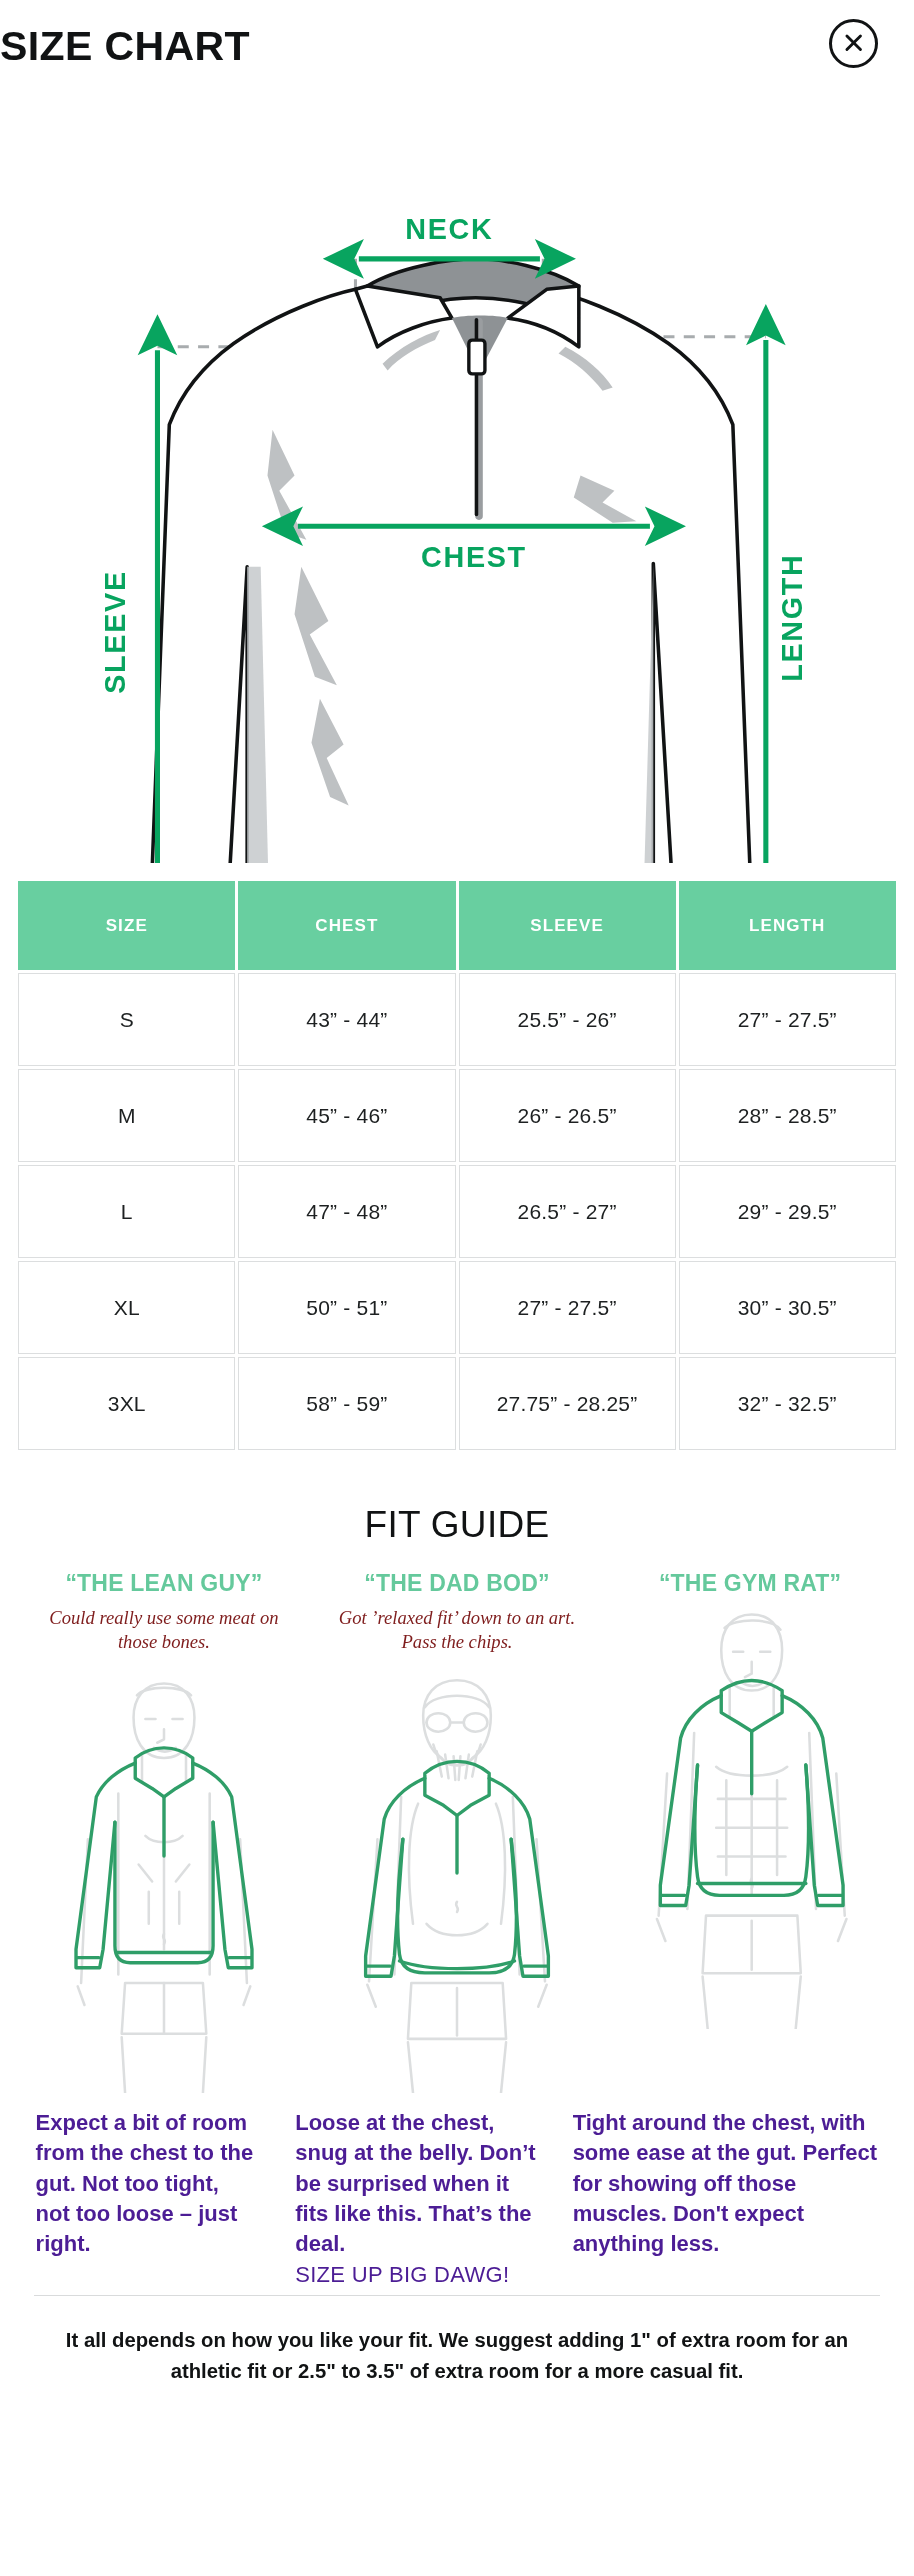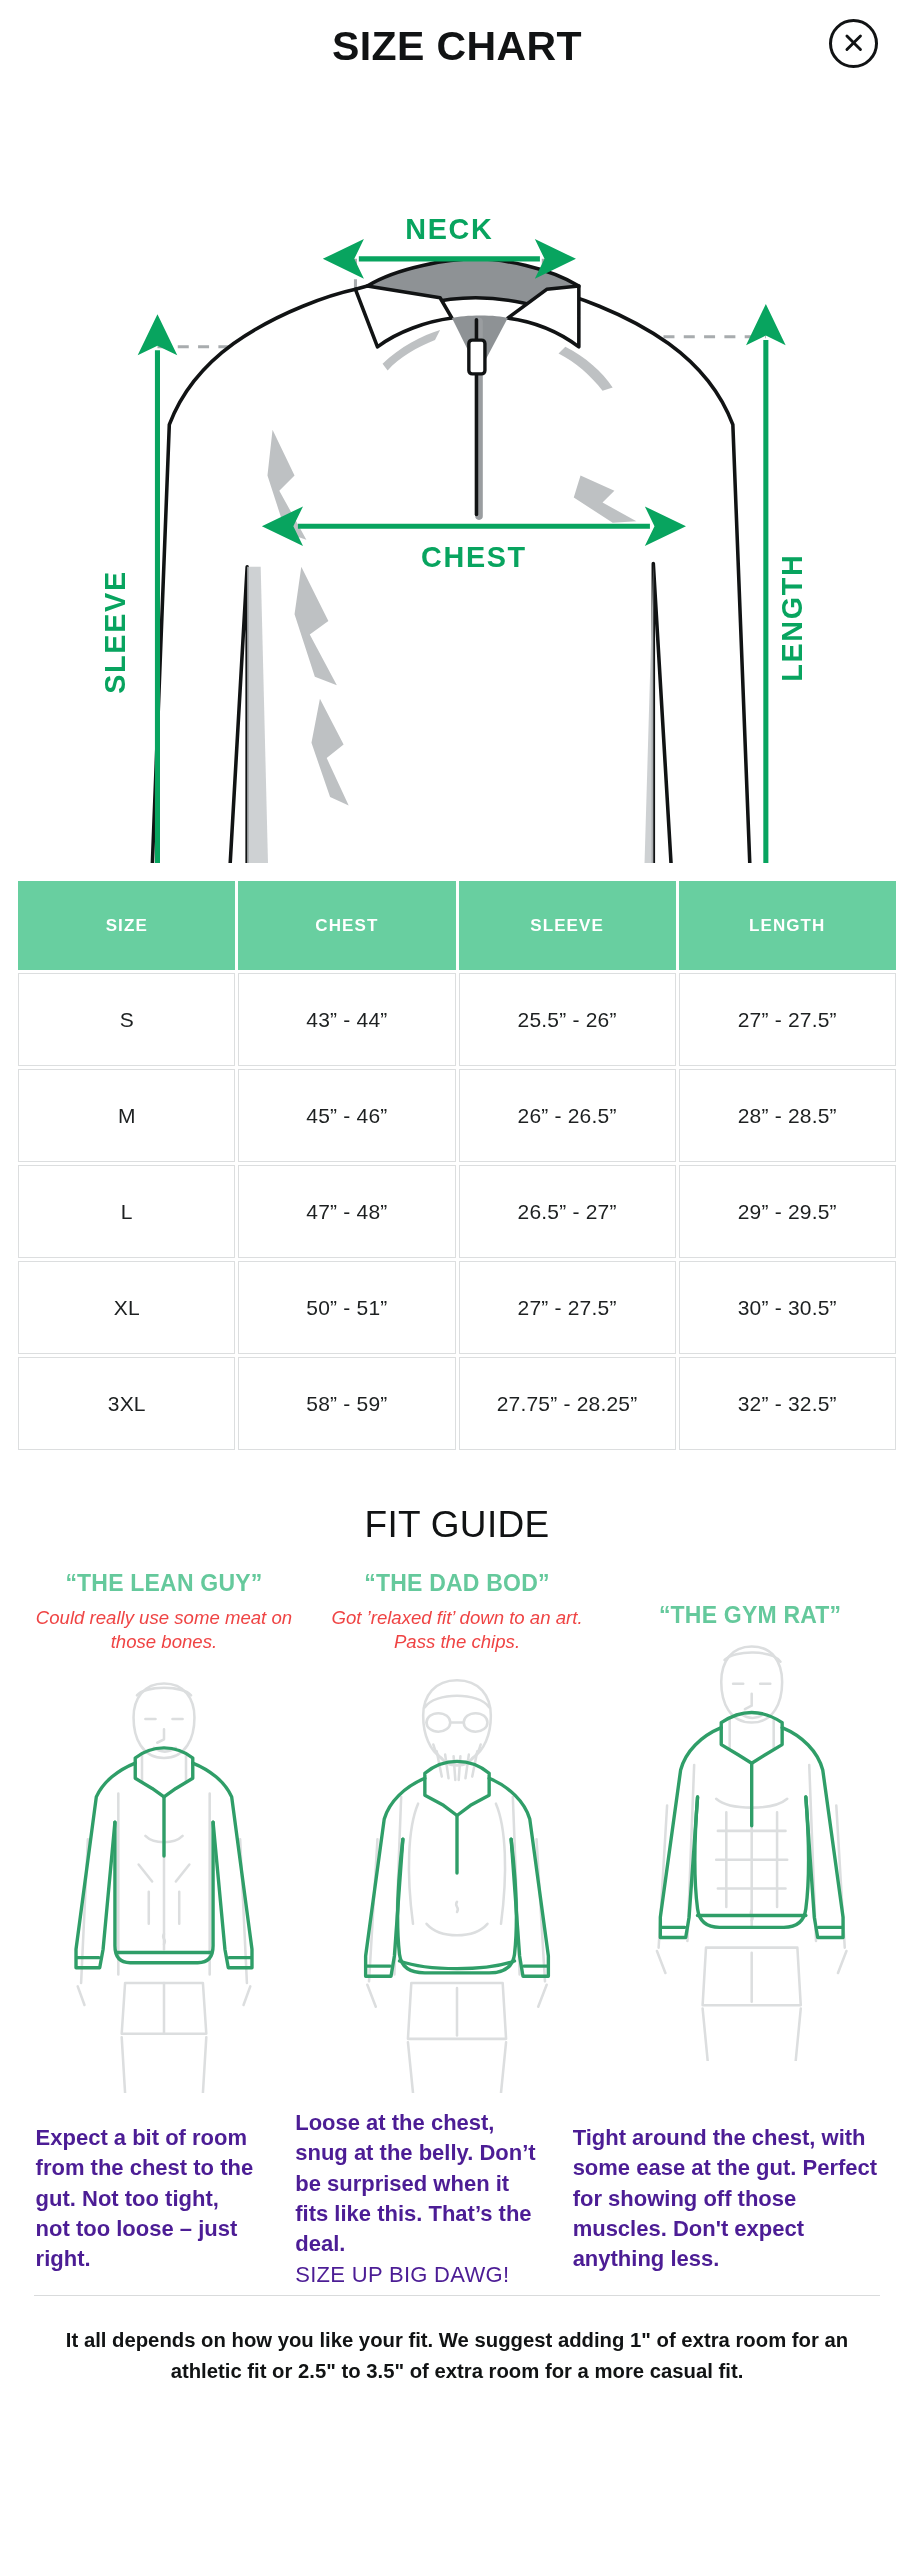--- a/index.html
+++ b/index.html
@@ -18,21 +18,21 @@
     background: #ffffff;
     padding: 0;
   }
 
   
   .header {
     position: relative;
     height: 93px;
     display: flex;
     align-items: center;
-    justify-content: center;
+    justify-content: flex-start;
   }
   .header-title {
     font-size: 41px;
     font-weight: 800;
     letter-spacing: 0.4px;
     color: #111314;
     text-align: center;
   }
   .close-btn {
     position: absolute;
@@ -110,42 +110,42 @@
     color: #2a2d2e;
     max-width: 813px;
     margin: 0 auto 37px auto;
     font-weight: 400;
   }
 
   .personas {
     display: flex;
     width: 100%;
     gap: 16px;
-    align-items: center;
+    align-items: flex-start;
   }
   .persona {
     flex: 1 1 33.333%;
     text-align: center;
     padding: 0 6.8px;
     display: flex;
     flex-direction: column;
   }
   .persona-title {
     font-size: 23px;
     font-weight: 800;
     color: #65c99c;
     letter-spacing: 0.2px;
     margin-bottom: 8.5px;
     white-space: nowrap;
   }
   .persona-tagline {
     font-size: 18.6px;
     line-height: 1.3;
-    color: #ef4444;
-    font-family: Liberation Sans, sans-serif;
+    color: #7f1d1d;
+    font-family: Liberation Serif, serif;
     font-style: italic;
     font-weight: 400;
     margin-bottom: 12px;
     min-height: 52px;
   }
   .persona-figure {
     height: 423px;
     display: flex;
     align-items: flex-end;
     justify-content: center;

